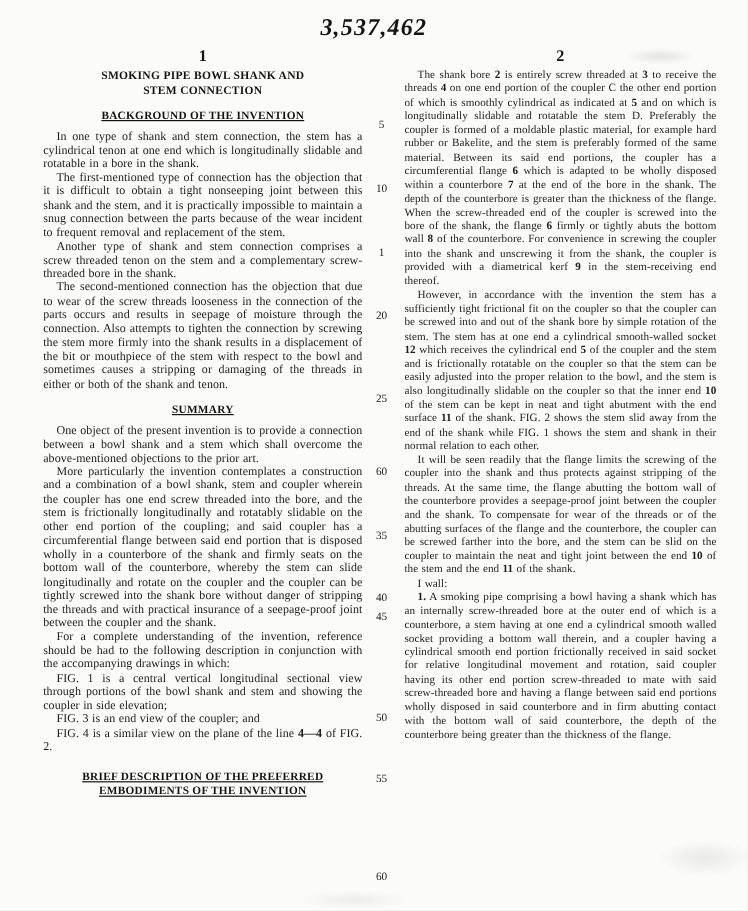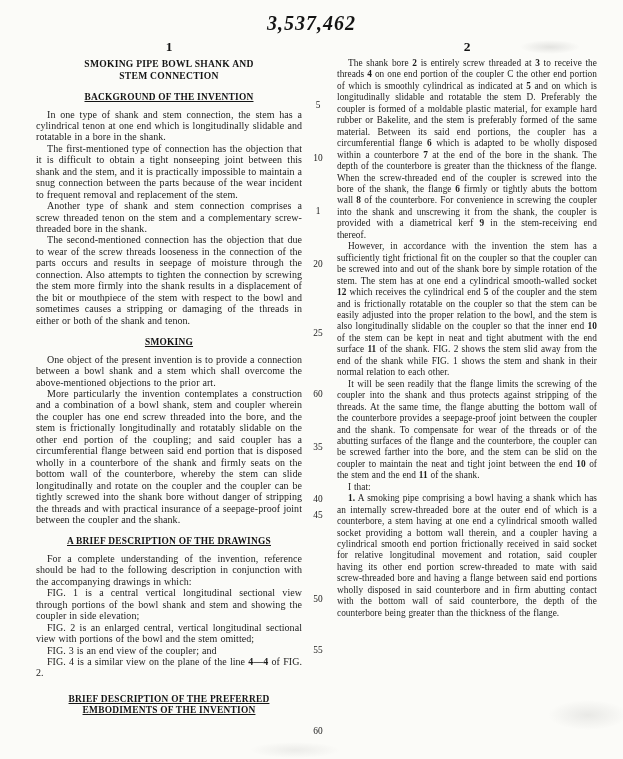--- a/index.html
+++ b/index.html
@@ -79,28 +79,26 @@
   <div class="col col-left">
     <div class="col-num">1</div>
     <div class="invention-title">SMOKING PIPE BOWL SHANK AND STEM CONNECTION</div>
 
     <h3 class="sec">BACKGROUND OF THE INVENTION</h3>
     <p class="body">In one type of shank and stem connection, the stem has a cylindrical tenon at one end which is longitudinally slidable and rotatable in a bore in the shank.</p>
     <p class="body">The first-mentioned type of connection has the objection that it is difficult to obtain a tight nonseeping joint between this shank and the stem, and it is practically impossible to maintain a snug connection between the parts because of the wear incident to frequent removal and replacement of the stem.</p>
     <p class="body">Another type of shank and stem connection comprises a screw threaded tenon on the stem and a complementary screw-threaded bore in the shank.</p>
     <p class="body">The second-mentioned connection has the objection that due to wear of the screw threads looseness in the connection of the parts occurs and results in seepage of moisture through the connection. Also attempts to tighten the connection by screwing the stem more firmly into the shank results in a displacement of the bit or mouthpiece of the stem with respect to the bowl and sometimes causes a stripping or damaging of the threads in either or both of the shank and tenon.</p>
 
-    <h3 class="sec">SMOKING</h3>
+    <h3 class="sec">SUMMARY</h3>
     <p class="body">One object of the present invention is to provide a connection between a bowl shank and a stem which shall overcome the above-mentioned objections to the prior art.</p>
     <p class="body">More particularly the invention contemplates a construction and a combination of a bowl shank, stem and coupler wherein the coupler has one end screw threaded into the bore, and the stem is frictionally longitudinally and rotatably slidable on the other end portion of the coupling; and said coupler has a circumferential flange between said end portion that is disposed wholly in a counterbore of the shank and firmly seats on the bottom wall of the counterbore, whereby the stem can slide longitudinally and rotate on the coupler and the coupler can be tightly screwed into the shank bore without danger of stripping the threads and with practical insurance of a seepage-proof joint between the coupler and the shank.</p>
 
-    <h3 class="sec">A BRIEF DESCRIPTION OF THE DRAWINGS</h3>
     <p class="body">For a complete understanding of the invention, reference should be had to the following description in conjunction with the accompanying drawings in which:</p>
     <p class="body">FIG. 1 is a central vertical longitudinal sectional view through portions of the bowl shank and stem and showing the coupler in side elevation;</p>
-    <p class="body">FIG. 2 is an enlarged central, vertical longitudinal sectional view with portions of the bowl and the stem omitted;</p>
     <p class="body">FIG. 3 is an end view of the coupler; and</p>
     <p class="body">FIG. 4 is a similar view on the plane of the line <b>4—4</b> of FIG. 2.</p>
 
     <h3 class="sec narrow">BRIEF DESCRIPTION OF THE PREFERRED EMBODIMENTS OF THE INVENTION</h3>
   </div>
 
   <div class="gutter">
     <span style="top:100px">5</span>
     <span style="top:153px">10</span>
     <span style="top:206px">1</span>
@@ -113,17 +111,17 @@
     <span style="top:594px">50</span>
     <span style="top:645px">55</span>
     <span style="top:726px">60</span>
   </div>
 
   <div class="col col-right">
     <div class="col-num">2</div>
     <p class="body">The shank bore <b>2</b> is entirely screw threaded at <b>3</b> to receive the threads <b>4</b> on one end portion of the coupler C the other end portion of which is smoothly cylindrical as indicated at <b>5</b> and on which is longitudinally slidable and rotatable the stem D. Preferably the coupler is formed of a moldable plastic material, for example hard rubber or Bakelite, and the stem is preferably formed of the same material. Between its said end portions, the coupler has a circumferential flange <b>6</b> which is adapted to be wholly disposed within a counterbore <b>7</b> at the end of the bore in the shank. The depth of the counterbore is greater than the thickness of the flange. When the screw-threaded end of the coupler is screwed into the bore of the shank, the flange <b>6</b> firmly or tightly abuts the bottom wall <b>8</b> of the counterbore. For convenience in screwing the coupler into the shank and unscrewing it from the shank, the coupler is provided with a diametrical kerf <b>9</b> in the stem-receiving end thereof.</p>
     <p class="body">However, in accordance with the invention the stem has a sufficiently tight frictional fit on the coupler so that the coupler can be screwed into and out of the shank bore by simple rotation of the stem. The stem has at one end a cylindrical smooth-walled socket <b>12</b> which receives the cylindrical end <b>5</b> of the coupler and the stem and is frictionally rotatable on the coupler so that the stem can be easily adjusted into the proper relation to the bowl, and the stem is also longitudinally slidable on the coupler so that the inner end <b>10</b> of the stem can be kept in neat and tight abutment with the end surface <b>11</b> of the shank. FIG. 2 shows the stem slid away from the end of the shank while FIG. 1 shows the stem and shank in their normal relation to each other.</p>
     <p class="body">It will be seen readily that the flange limits the screwing of the coupler into the shank and thus protects against stripping of the threads. At the same time, the flange abutting the bottom wall of the counterbore provides a seepage-proof joint between the coupler and the shank. To compensate for wear of the threads or of the abutting surfaces of the flange and the counterbore, the coupler can be screwed farther into the bore, and the stem can be slid on the coupler to maintain the neat and tight joint between the end <b>10</b> of the stem and the end <b>11</b> of the shank.</p>
-    <p class="body claim-intro">I that:</p>
+    <p class="body claim-intro">I wall:</p>
     <p class="body"><b>1.</b> A smoking pipe comprising a bowl having a shank which has an internally screw-threaded bore at the outer end of which is a counterbore, a stem having at one end a cylindrical smooth walled socket providing a bottom wall therein, and a coupler having a cylindrical smooth end portion frictionally received in said socket for relative longitudinal movement and rotation, said coupler having its other end portion screw-threaded to mate with said screw-threaded bore and having a flange between said end portions wholly disposed in said counterbore and in firm abutting contact with the bottom wall of said counterbore, the depth of the counterbore being greater than the thickness of the flange.</p>
   </div>
 
 </div>
 
 </body></html>

